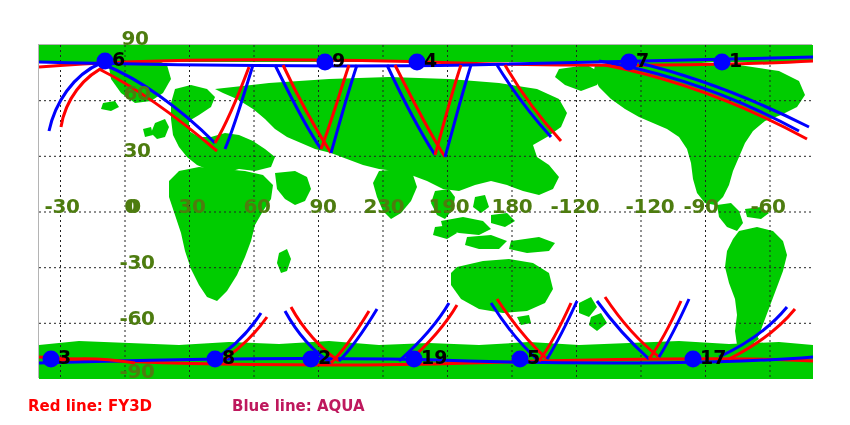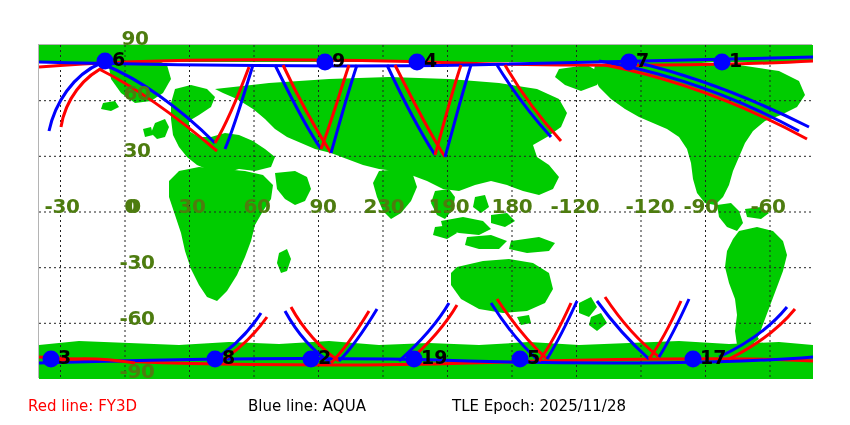--- a/index.html
+++ b/index.html
@@ -20,24 +20,24 @@
 
   
   .mk{position:absolute;transform:translate(-50%,-50%);
       width:17px;height:17px;border-radius:50%;background:#0000ff;}
   .mlab{position:absolute;transform:translate(0,-50%);
       font-weight:bold;font-size:19px;color:#000000;line-height:1;
       white-space:nowrap;}
 
   
   #legend{position:absolute;left:0;top:389px;width:850px;height:36px;}
-  .lg{position:absolute;font-weight:normal;font-size:15px;line-height:1;
+  .lg{position:absolute;font-weight:bold;font-size:15px;line-height:1;
       white-space:nowrap;top:10px;}
   #lg-red{left:28px;color:#ff0000;}
-  #lg-blue{left:248px;color:#000000;}
+  #lg-blue{left:232px;color:#be185d;}
   #lg-epoch{left:452px;color:#000000;}
 </style>
 </head>
 <body>
 
 <div id="root">
 
   <div id="plot">
     <svg id="mapsvg" viewBox="0 0 774 334" preserveAspectRatio="none">
 
@@ -263,16 +263,15 @@
   <div class="tl ctr" style="left:449px;top:206px">190</div>
   <div class="tl ctr" style="left:512px;top:206px">180</div>
   <div class="tl ctr" style="left:575px;top:206px">-120</div>
   <div class="tl ctr" style="left:650px;top:206px">-120</div>
   <div class="tl ctr" style="left:701px;top:206px">-90</div>
   <div class="tl ctr" style="left:768px;top:206px">-60</div>
 
   <div id="legend">
     <div class="lg" id="lg-red">Red line: FY3D</div>
     <div class="lg" id="lg-blue">Blue line: AQUA</div>
-    <div class="lg" id="lg-epoch">TLE Epoch: 2025/11/28</div>
   </div>
 
 </div>
 
 </body></html>

